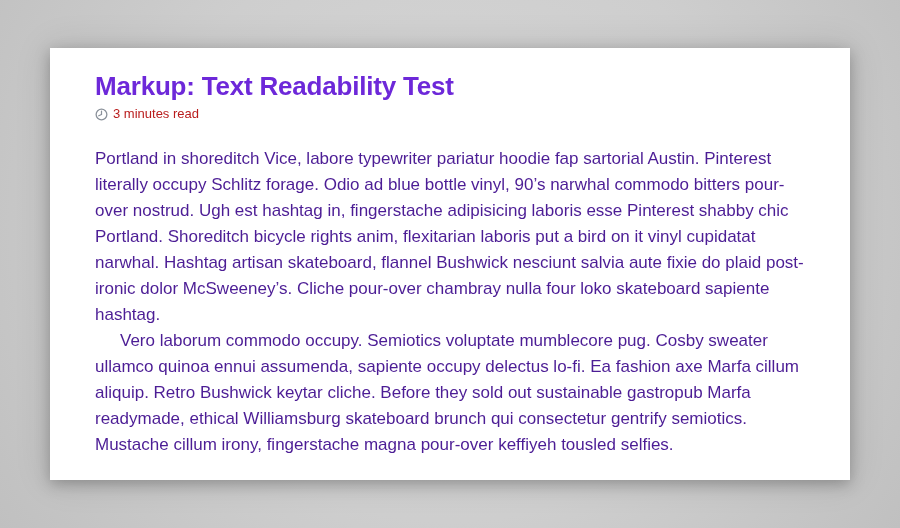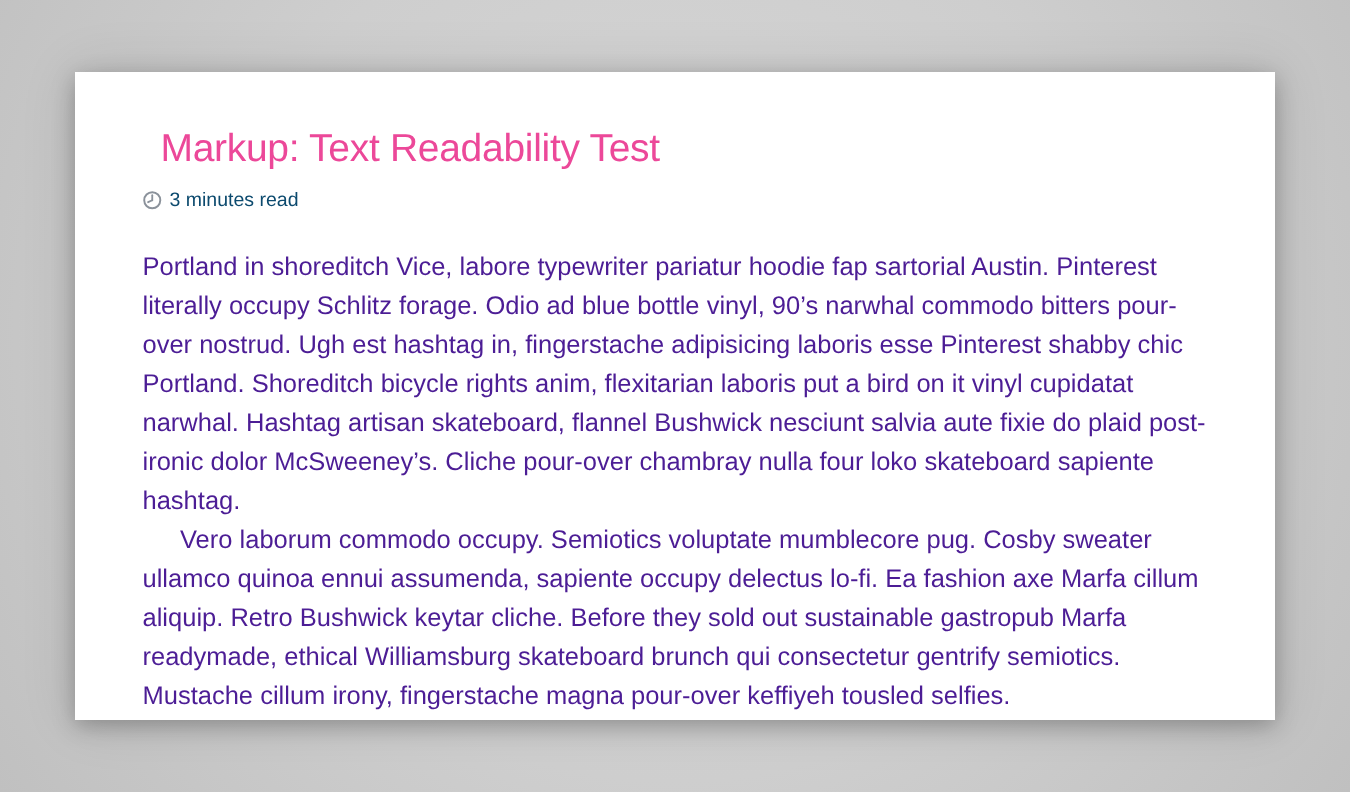--- a/index.html
+++ b/index.html
@@ -19,33 +19,33 @@
     left: 50px;
     top: 48px;
     width: 800px;
     height: 432px;
     box-sizing: border-box;
     background: #ffffff;
     box-shadow: 0 4px 14px rgba(0,0,0,0.25), 0 0 35px rgba(0,0,0,0.12);
     padding: 23px 45px 0 45px;
   }
   .page-title {
-    margin: 12px;
+    margin: 0;
     font-size: 26px;
     line-height: 30px;
-    font-weight: 400;
-    color: #ec4899;
+    font-weight: 700;
+    color: #6d28d9;
     letter-spacing: -0.2px;
   }
   .meta-row {
     margin-top: 5px;
     display: flex;
     align-items: center;
     gap: 5px;
-    color: #0c4a6e;
+    color: #b91c1c;
     font-size: 13px;
     line-height: 16px;
   }
   .clock-icon {
     width: 13px;
     height: 13px;
     display: inline-block;
     flex: 0 0 auto;
   }
   .clock-icon svg {

